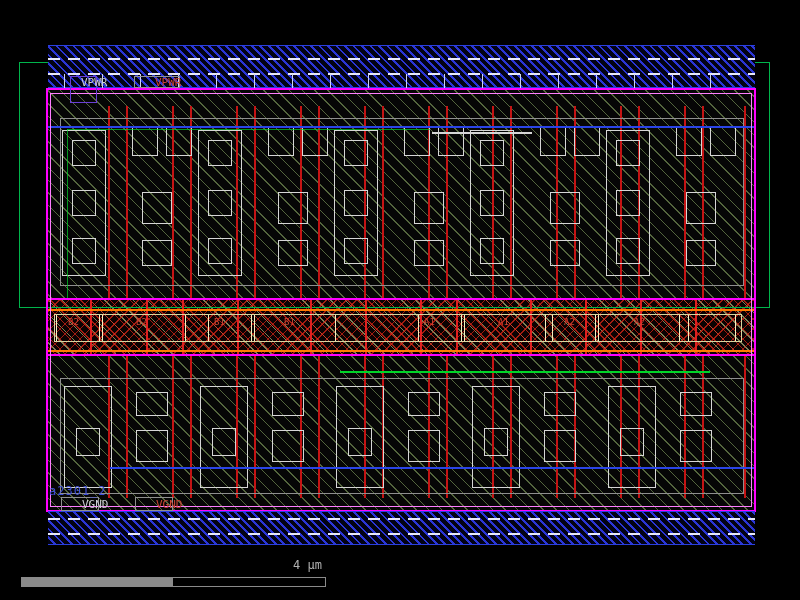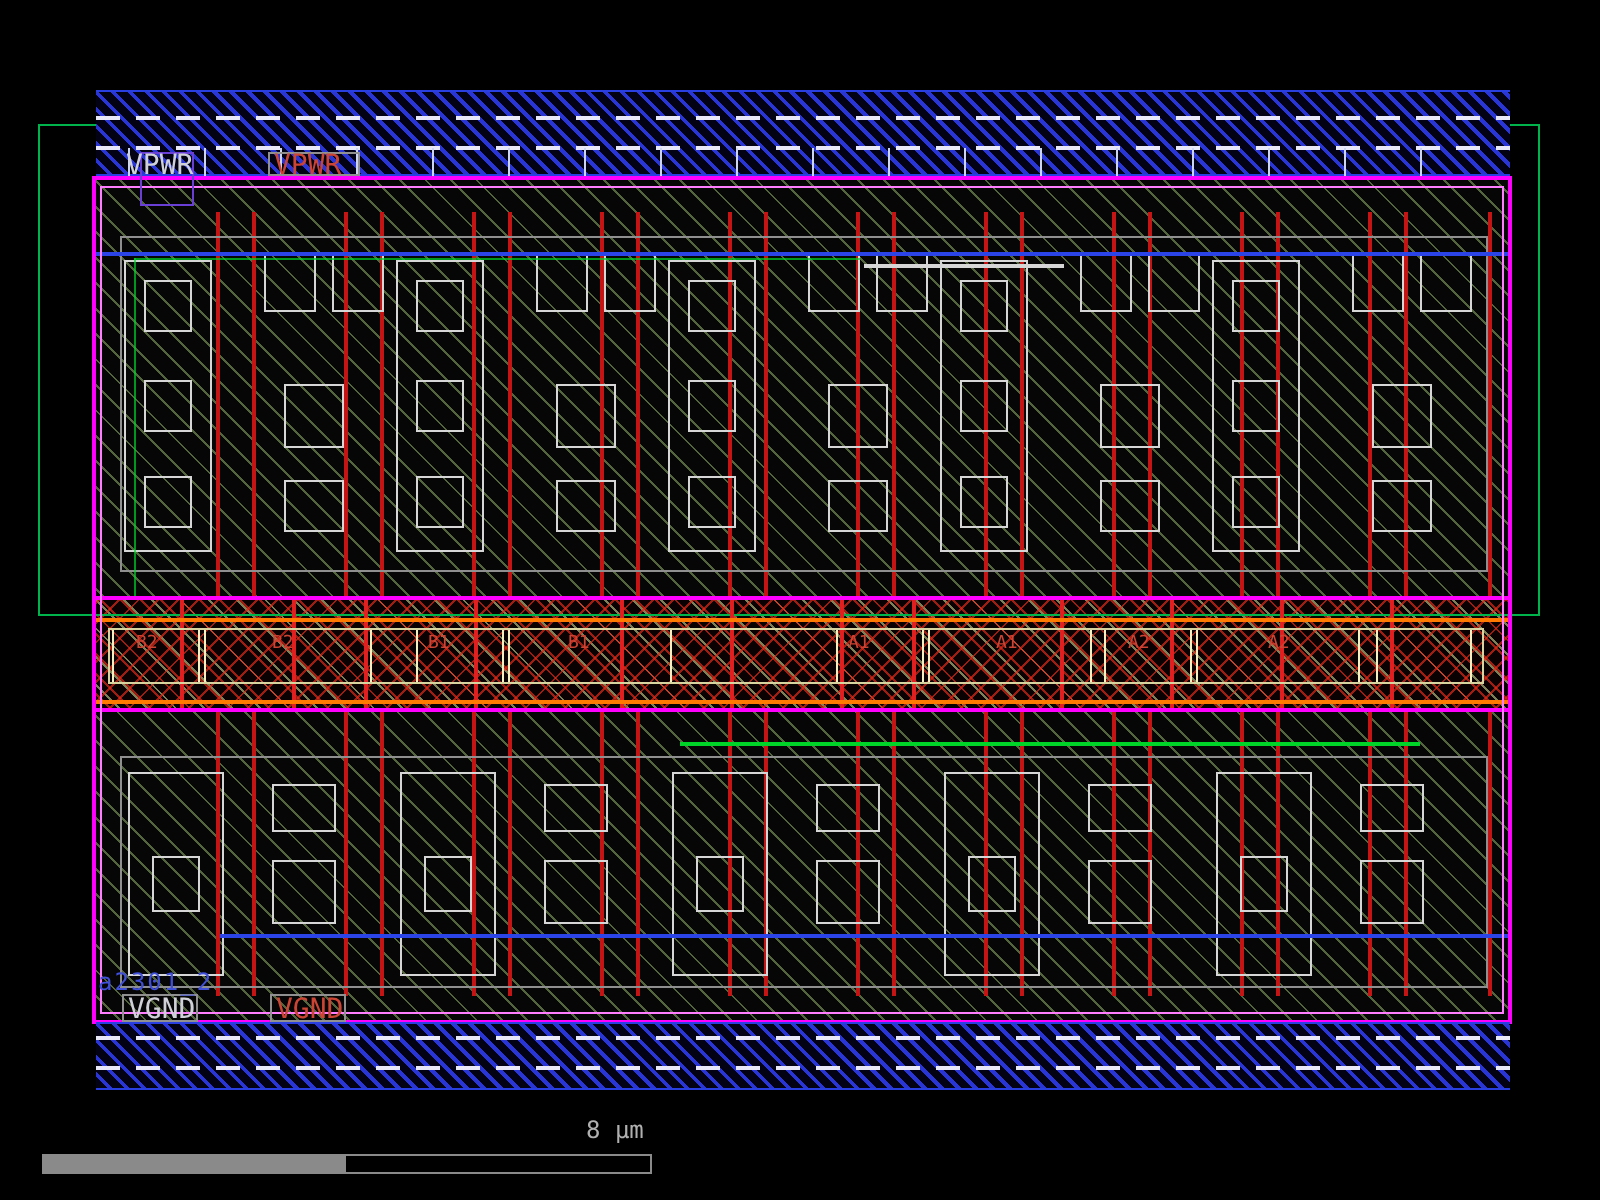--- a/index.html
+++ b/index.html
@@ -24,21 +24,21 @@
   .magline{background:var(--boundary);}
   .orange{background:var(--tap);}
   .wline{border:1px solid #d6d6d6;background:transparent;}
   .wdim{border:1px solid #8f8f8f;background:transparent;}
   .yline{border:1px solid #d8d4a0;background:transparent;}
   .pinbox{border:1px solid var(--pin);background:transparent;}
   .poly{background:var(--poly);width:2px;}
   .polyb{background:#e02020;width:2px;}
   .blueline{background:#2a44e8;height:2px;}
   .greenline{background:#00d428;}
-  .lbl{font-size:14px;line-height:10px;letter-spacing:0;white-space:pre;}
+  .lbl{font-size:11px;line-height:10px;letter-spacing:0;white-space:pre;margin-left:18px;}
   .lblw{color:#cfd0d8;}
   .lblr{color:var(--labelred);}
   .pinlbl{font-size:9px;line-height:9px;color:var(--labelred);}
   .inst{font-size:12px;line-height:12px;color:var(--labelblue);letter-spacing:1px;}
   .scaletext{font-size:12px;line-height:13px;color:#b0b0b0;}
   .purplebox{border:1px solid #6a3fd6;background:transparent;}
   .graybox{border:1px solid #909090;background:transparent;}
   .sfill{background:var(--scalegray);}
   .sempty{border:1px solid var(--scalegray);background:transparent;}
 </style>
@@ -259,17 +259,17 @@
   <div class="graybox" style="left:134px;top:76px;width:46px;height:12px;"></div>
   <div class="lbl lblw" style="left:63px;top:78px;">VPWR</div>
   <div class="lbl lblr" style="left:137px;top:78px;">VPWR</div>
   <div class="graybox" style="left:61px;top:497px;width:38px;height:14px;"></div>
   <div class="graybox" style="left:135px;top:497px;width:38px;height:14px;"></div>
   <div class="lbl lblw" style="left:64px;top:500px;">VGND</div>
   <div class="lbl lblr" style="left:138px;top:500px;">VGND</div>
 
   <div class="inst" style="left:49px;top:485px;">a2301_2</div>
 
-  <div class="scaletext" style="left:293px;top:559px;">8 μm</div>
+  <div class="scaletext" style="left:293px;top:559px;">4 μm</div>
   <div class="sfill" style="left:21px;top:577px;width:151px;height:10px;"></div>
   <div class="sempty" style="left:172px;top:577px;width:154px;height:10px;"></div>
 
 </div>
 
 </body></html>

